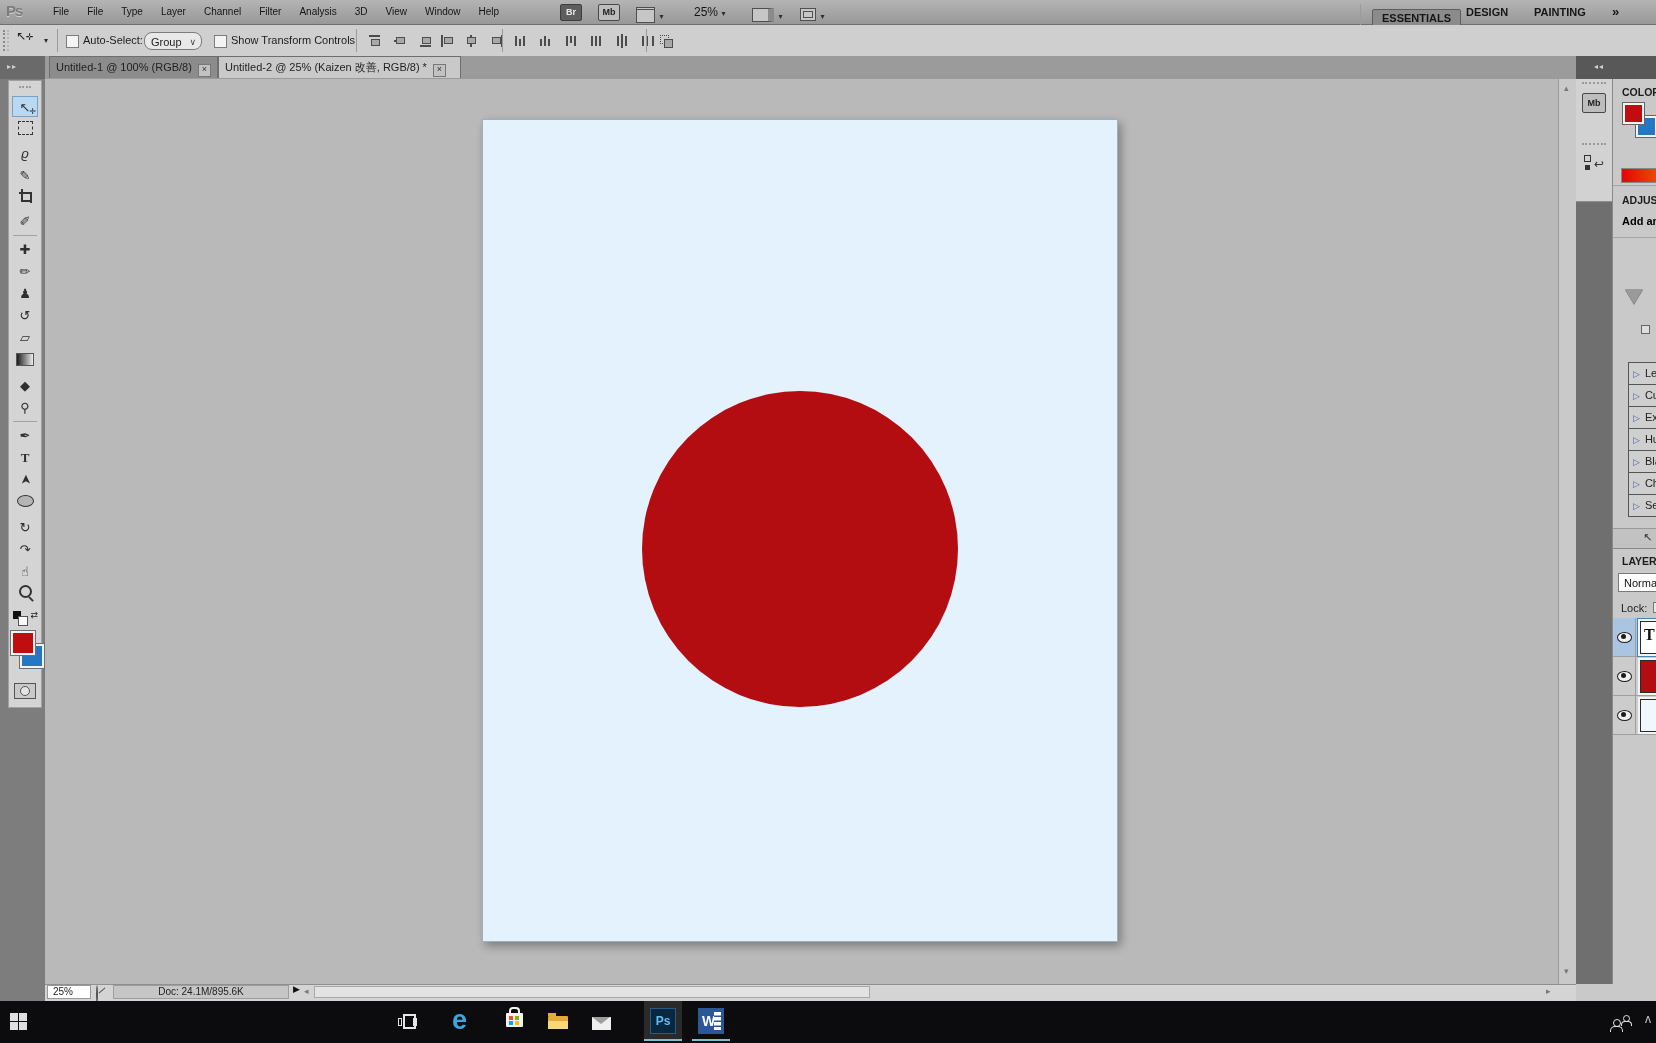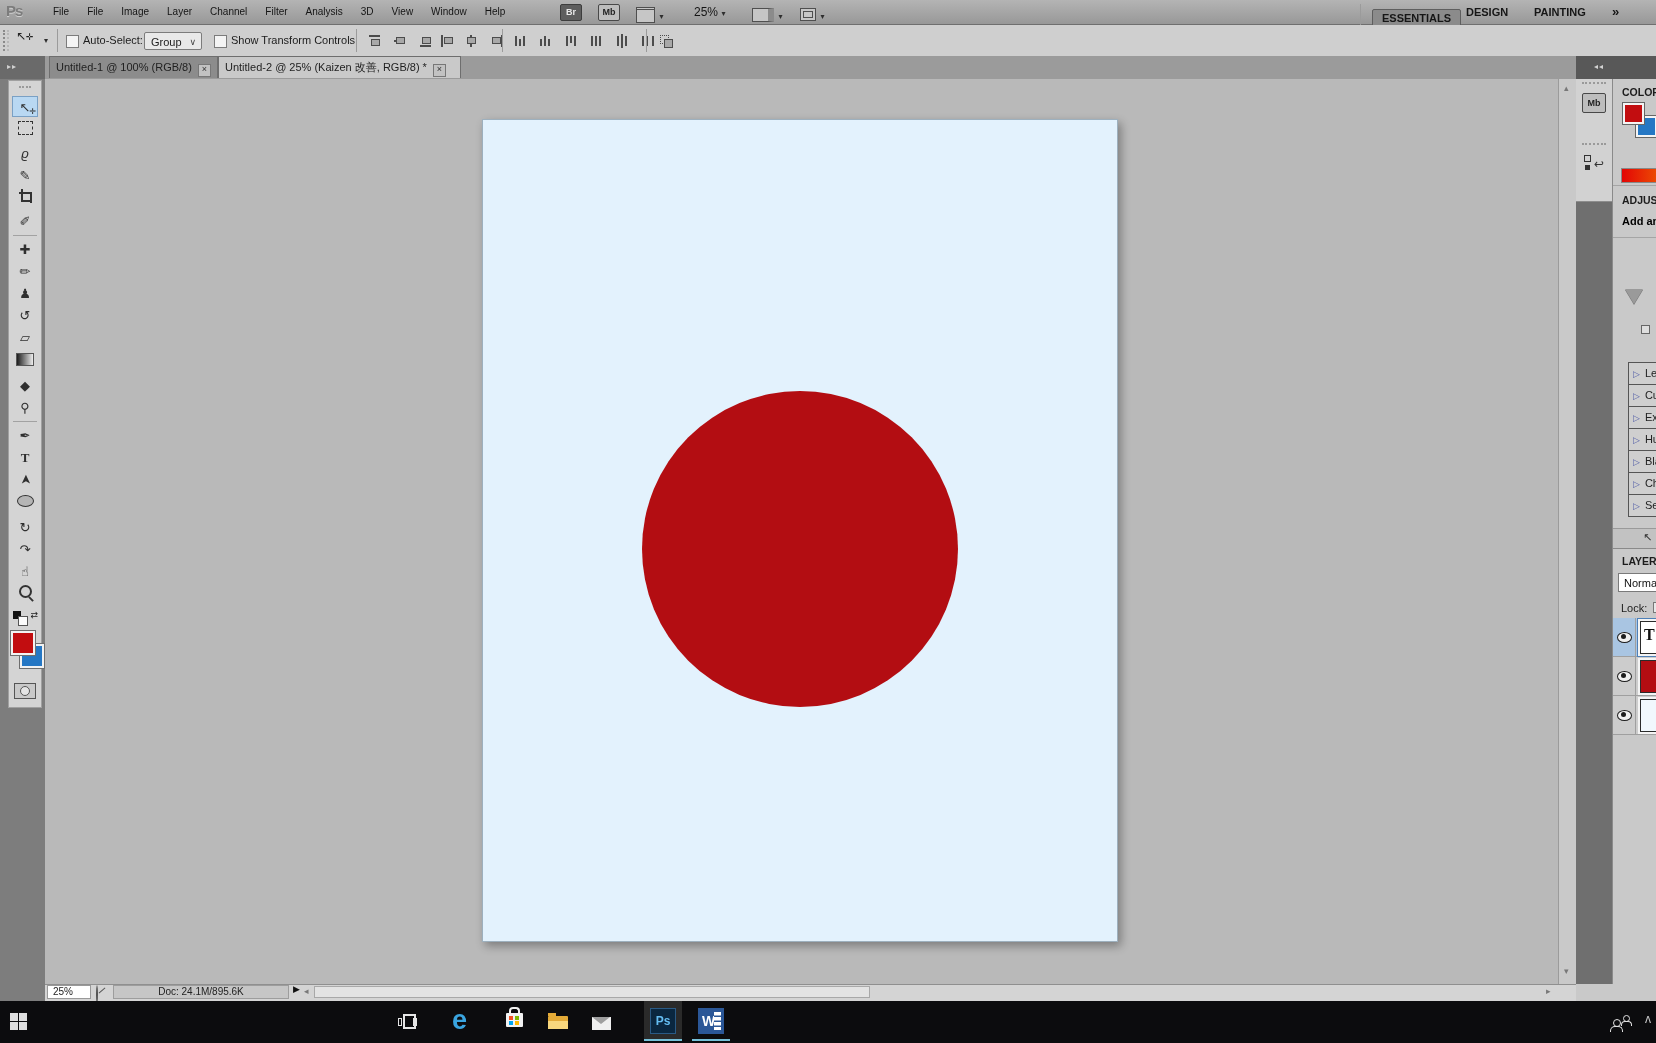--- a/index.html
+++ b/index.html
@@ -21,21 +21,21 @@
   .dd{font-size:8px;color:#2e2e2e;}
   .mini-ico{border:1px solid #4f4f4f;background:#c6c6c6;display:inline-block;vertical-align:middle;}
   .ws{font-size:11px;font-weight:bold;color:#161616;line-height:24px;}
   .ws-sel{top:3px;height:16px;line-height:16px;padding:0 9px;background:#8b8b8b;
     border:1px solid #5e5e5e;border-radius:2px;}
   
   #optbar{left:0;top:25px;width:1656px;height:31px;background:#cfcfcf;border-bottom:1px solid #8f8f8f;}
   .grip{border-left:2px dotted #8a8a8a;border-right:2px dotted #b7b7b7;}
   .cb{width:11px;height:11px;background:#f4f4f4;border:1px solid #7c7c7c;}
   .olabel{font-size:11px;color:#1c1c1c;line-height:31px;text-align:center;}
-  .grpbox{width:58px;height:18px;background:#e9e9e9;border:1px solid #7c7c7c;border-radius:2px;
+  .grpbox{width:58px;height:18px;background:#e9e9e9;border:1px solid #7c7c7c;border-radius:8px;
     font-size:11px;color:#1c1c1c;line-height:18px;padding-left:6px;box-sizing:border-box;}
   .vsep{width:1px;background:#9b9b9b;top:4px;height:23px;}
   .aico{position:relative;width:17px;height:16px;display:inline-block;margin:0 2px;}
   .aico i{position:absolute;background:#4c4c4c;}
   .aico .hb{height:2px;left:3px;right:3px;}
   .aico .vb{width:2px;top:2px;bottom:2px;}
   .aico .t{top:2px;} .aico .m{top:7px;} .aico .b{bottom:2px;}
   .aico .l{left:3px;} .aico .c{left:7px;} .aico .r{right:3px;}
   .aico .bx{background:#a8a8a8;border:1px solid #4c4c4c;width:7px;height:5px;left:5px;top:6px;}
   .aico.dist i{width:2px;top:3px;bottom:3px;}
@@ -171,21 +171,21 @@
 <body>
 
 <div id="stage">
 
   
   <div id="menubar" class="abs">
     <span class="abs logo">Ps</span>
     <div class="abs menuitems">
       <span>File</span>
       <span>File</span>
-      <span>Image</span>
+      <span>Type</span>
       <span>Layer</span>
       <span>Channel</span>
       <span>Filter</span>
       <span>Analysis</span>
       <span>3D</span>
       <span>View</span>
       <span>Window</span>
       <span>Help</span>
     </div>
     <span class="abs appbtn br" style="left:560px;">Br</span>

